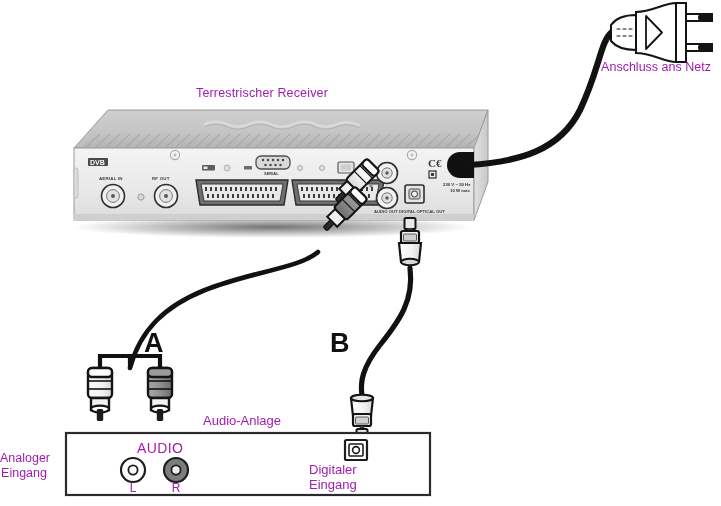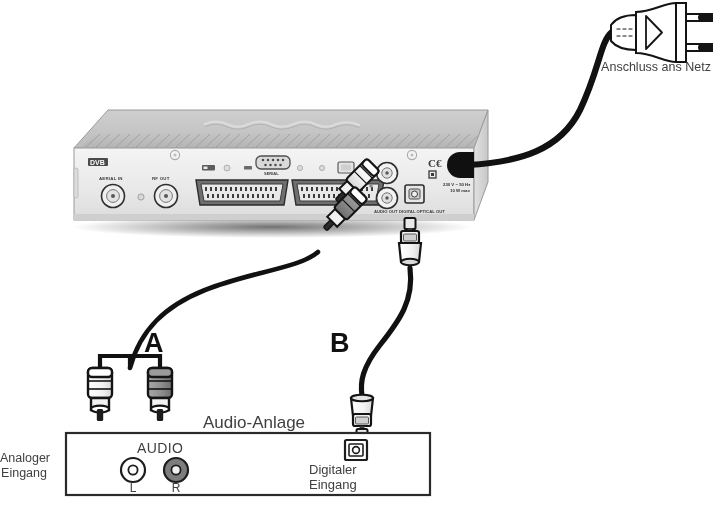--- a/index.html
+++ b/index.html
@@ -20,34 +20,34 @@
   }
   #artboard {
     position: absolute;
     inset: 0;
     width: 721px;
     height: 506px;
   }
   .lbl {
     position: absolute;
     font-family: "Liberation Sans", sans-serif;
-    color: #404040;
+    color: #a21caf;
     white-space: pre;
     line-height: 1.16;
   }
   .lbl-title {
     font-size: 12.5px;
     letter-spacing: 0.15px;
   }
   .lbl-mains {
     font-size: 12.5px;
     text-align: center;
   }
   .lbl-anlage {
-    font-size: 17px;
+    font-size: 13px;
   }
   .lbl-side {
     font-size: 12.5px;
     text-align: center;
   }
   .lbl-panel {
     font-size: 13px;
     text-align: left;
   }
   .lbl-lr {
@@ -443,20 +443,21 @@
 
       <g>
         <rect x="345" y="440" width="22" height="20" rx="1.5" fill="#ffffff" stroke="#1d1d1d" stroke-width="2.2"></rect>
         <rect x="349" y="444" width="14" height="12" rx="1" fill="#ffffff" stroke="#1d1d1d" stroke-width="1.6"></rect>
         <circle cx="356" cy="450" r="3.4" fill="#ffffff" stroke="#1d1d1d" stroke-width="1.6"></circle>
       </g>
     </g>
 
   </svg>
 
+  <div class="lbl lbl-title" style="left:196px; top:86px;">Terrestrischer Receiver</div>
 
   <div class="lbl lbl-mains" style="left:591px; top:60px; width:130px;">Anschluss ans Netz</div>
 
   <div class="lbl lbl-anlage" style="left:203px; top:413px;">Audio-Anlage</div>
 
   <div class="lbl lbl-side" style="left:0px; top:451px; width:48px; white-space:pre-line;">Analoger
 Eingang</div>
 
   <div class="lbl lbl-panel" style="left:309px; top:462px; width:96px; white-space:pre-line;">Digitaler
 Eingang</div>

